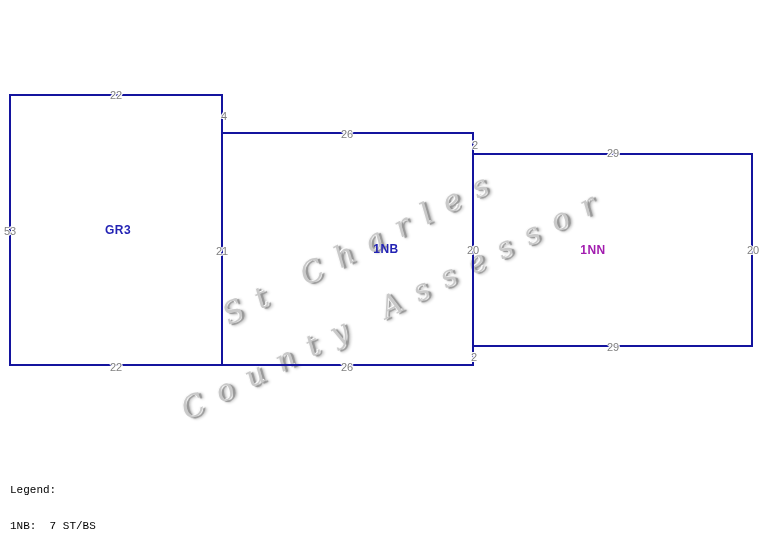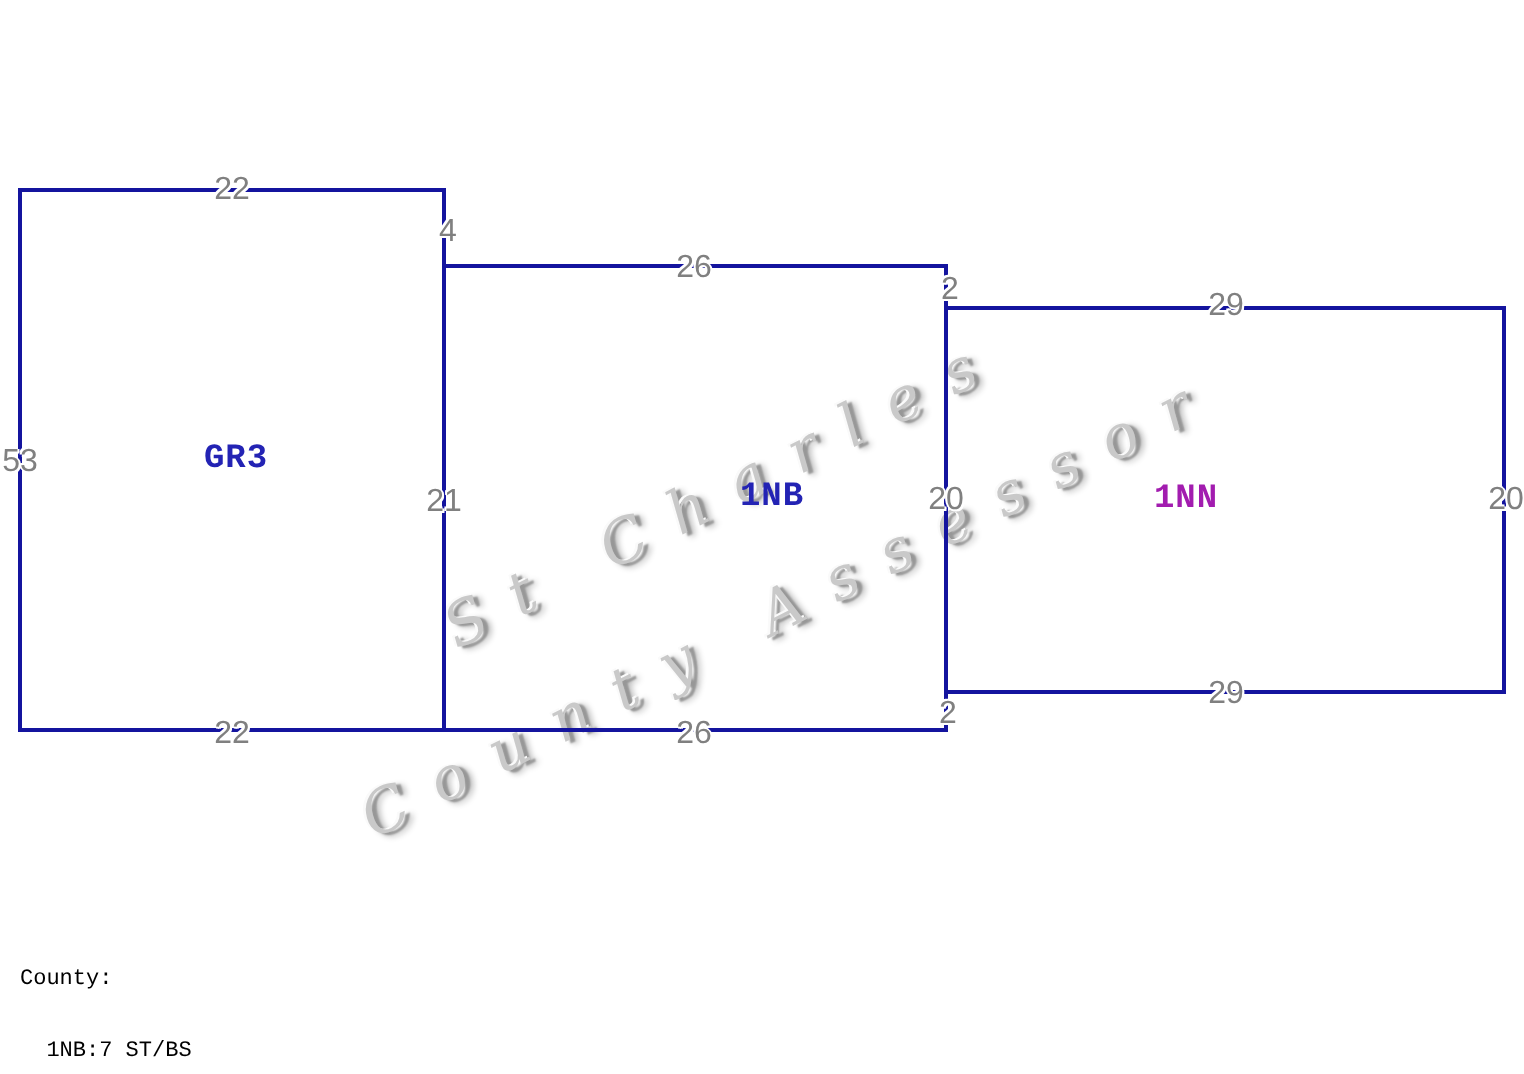--- a/index.html
+++ b/index.html
@@ -4,44 +4,44 @@
 <style>
   html,body { margin:0; padding:0; background:#fff; }
   .canvas {
     position:relative; width:762px; height:537px; background:#ffffff;
     overflow:hidden; font-family:"Liberation Sans", sans-serif;
   }
   
   .area { position:absolute; box-sizing:border-box; background:transparent; }
   .area-label {
     position:absolute; transform:translate(-50%,-50%);
-    font-weight:bold; font-size:17px; letter-spacing:0.5px; white-space:nowrap;font-family:Liberation Mono, monospace;
+    font-weight:bold; font-size:12px; letter-spacing:0.5px; white-space:nowrap;
   }
   
   .dim {
     position:absolute; transform:translate(-50%,-50%);
-    font-size:16px; line-height:11px; white-space:nowrap;
+    font-size:11px; line-height:11px; white-space:nowrap;
     text-shadow:-1px 0 0 #fff, 1px 0 0 #fff, 0 -1px 0 #fff, 0 1px 0 #fff,
                 -1px -1px 0 #fff, 1px 1px 0 #fff;
   }
   
   .watermark-line {
     position:absolute; white-space:pre;
     font-family:"DejaVu Serif", serif; font-style:italic;
     font-size:30px; letter-spacing:15px;
     text-shadow:-1px -1px 0 #fafafa, 2px 2px 1px #979797, 3px 3px 3px #b5b5b5;
     pointer-events:none;
   }
   
   .legend {
     position:absolute; left:10px; top:460px;
     font-family:"Liberation Mono", monospace;
     font-size:11px; line-height:12px; color:#000000; white-space:pre;
   }
-  .legend-key { display:inline-block; width:6ch;text-align:right; }
+  .legend-key { display:inline-block; width:6ch; }
 </style>
 </head>
 <body>
 
 <div class="canvas">
 
   <div>
     <div class="watermark-line" id="wm1" style="left: 362px; top: 246px; color: rgb(201, 201, 201); transform: translate(-50%, -50%) rotate(-27deg);">St Charles</div>
     <div class="watermark-line" id="wm2" style="left: 395px; top: 303px; color: rgb(201, 201, 201); transform: translate(-50%, -50%) rotate(-27deg);">County Assessor</div>
   </div>
@@ -62,20 +62,20 @@
       <div class="dim" style="left: 475px; top: 145px; color: rgb(128, 128, 128);">2</div>
       <div class="dim" style="left: 473px; top: 250px; color: rgb(128, 128, 128);">20</div>
       <div class="dim" style="left: 347px; top: 367px; color: rgb(128, 128, 128);">26</div>
       <div class="dim" style="left: 474px; top: 357px; color: rgb(128, 128, 128);">2</div>
       <div class="dim" style="left: 613px; top: 153px; color: rgb(128, 128, 128);">29</div>
       <div class="dim" style="left: 613px; top: 347px; color: rgb(128, 128, 128);">29</div>
       <div class="dim" style="left: 753px; top: 250px; color: rgb(128, 128, 128);">20</div>
     </div>
 
   <div class="legend">
-    <div>County:</div>
+    <div>Legend:</div>
     <div><span class="legend-key">1NB:</span><span>7 ST/BS</span></div>
     
     
     
   </div>
 
 </div>
 
 </body></html>

